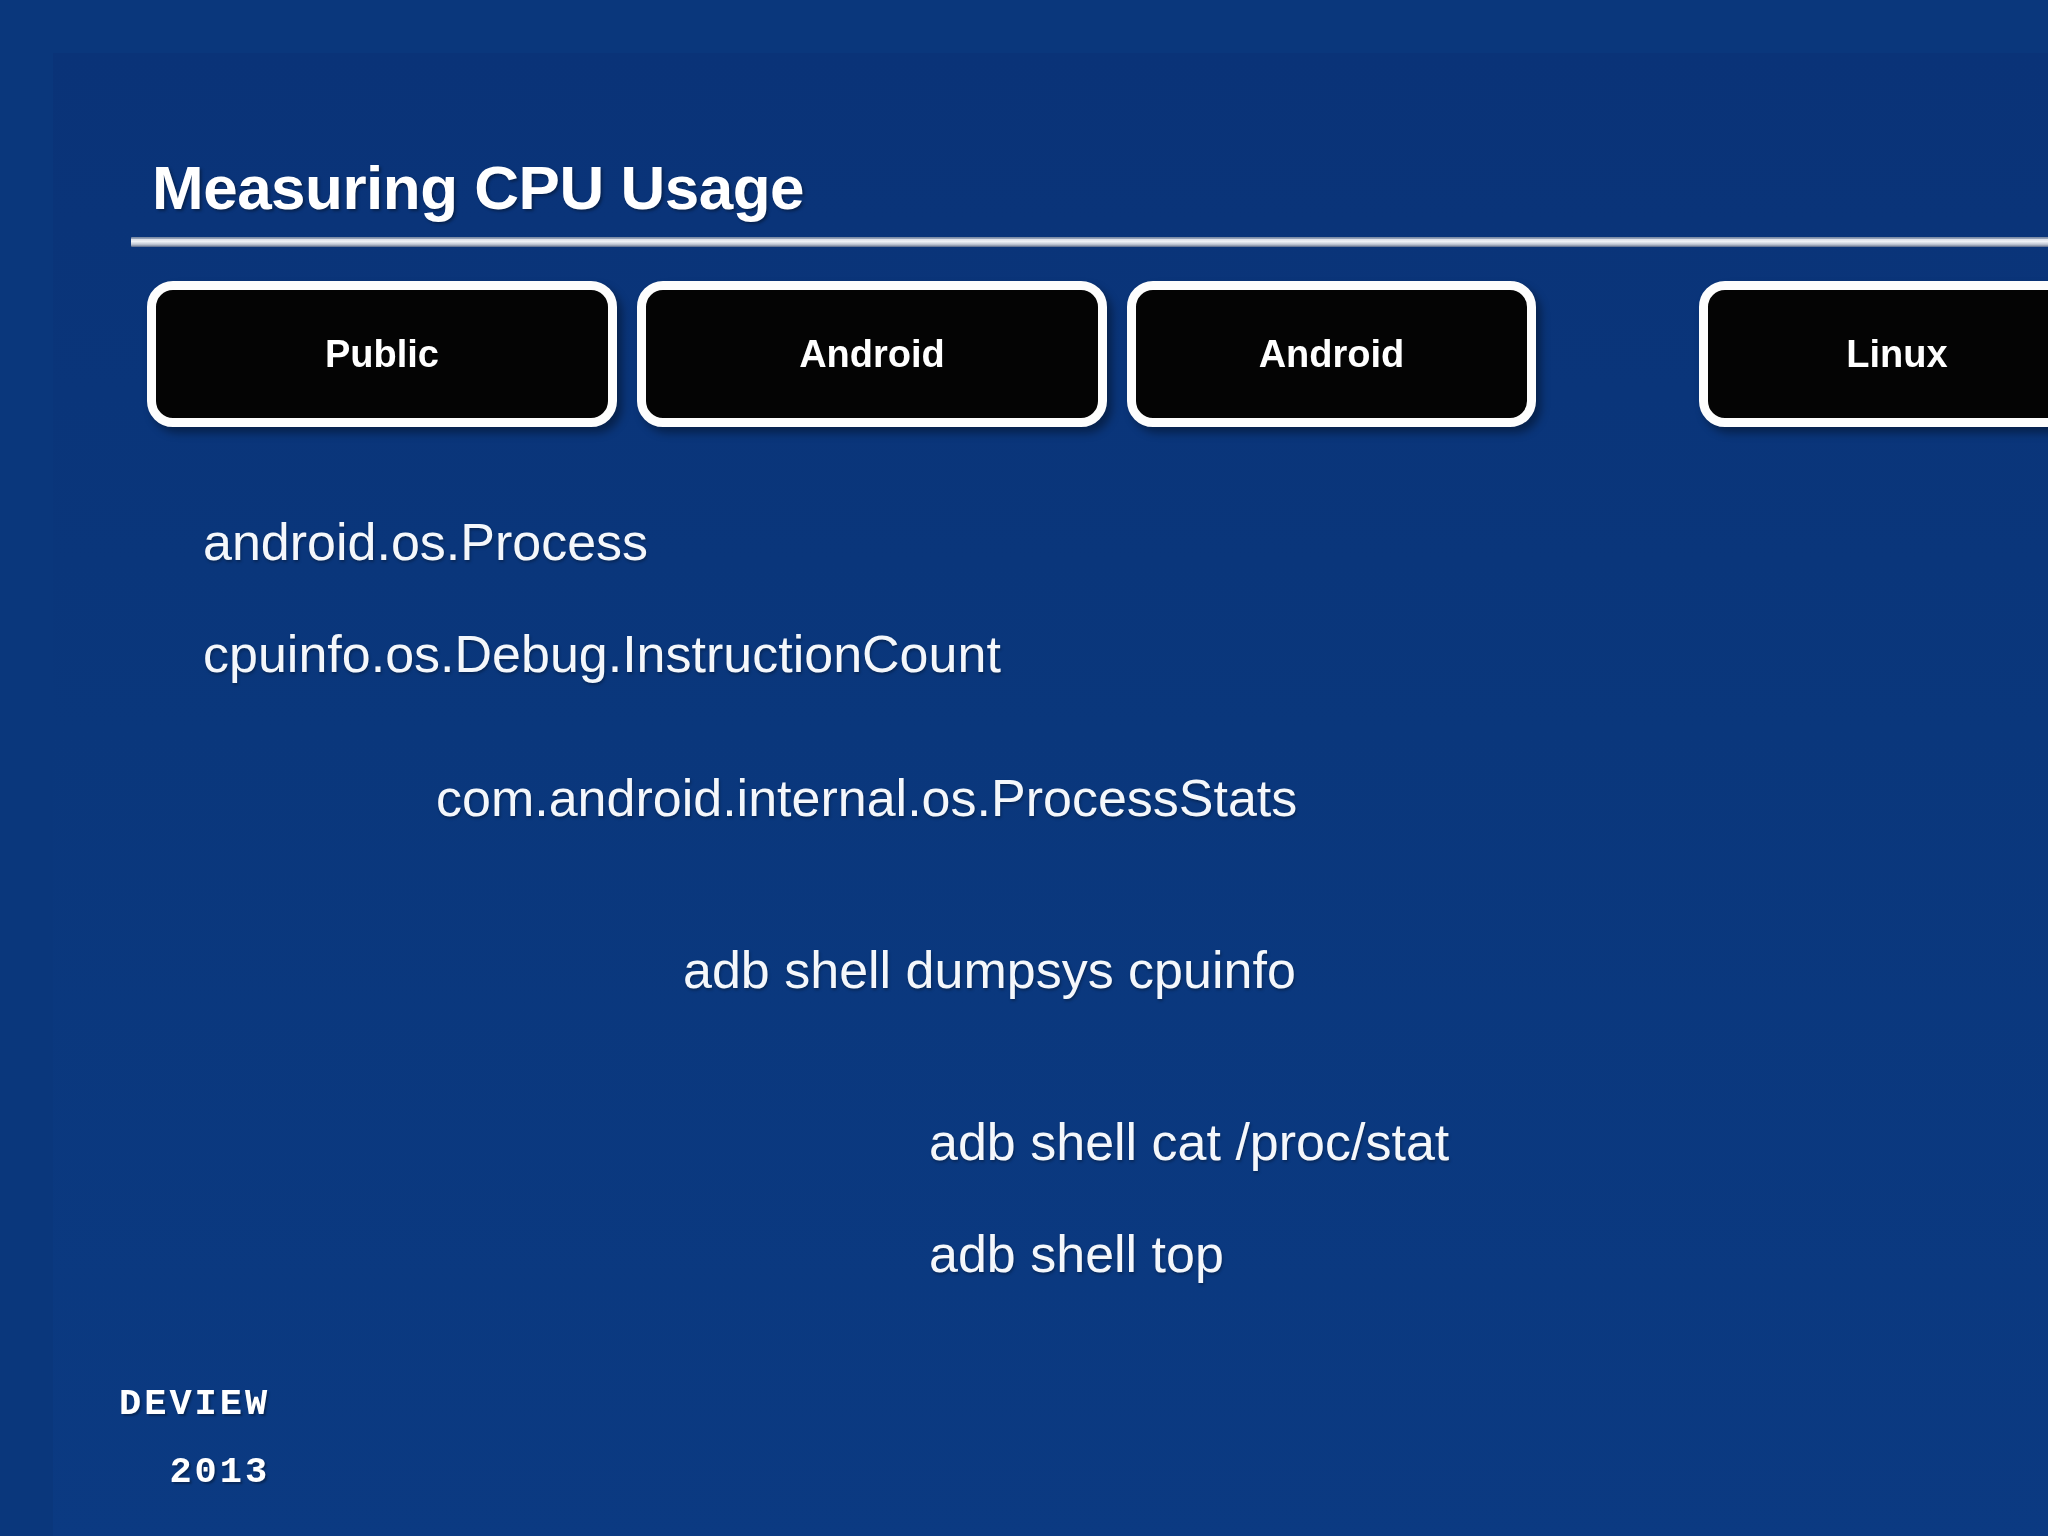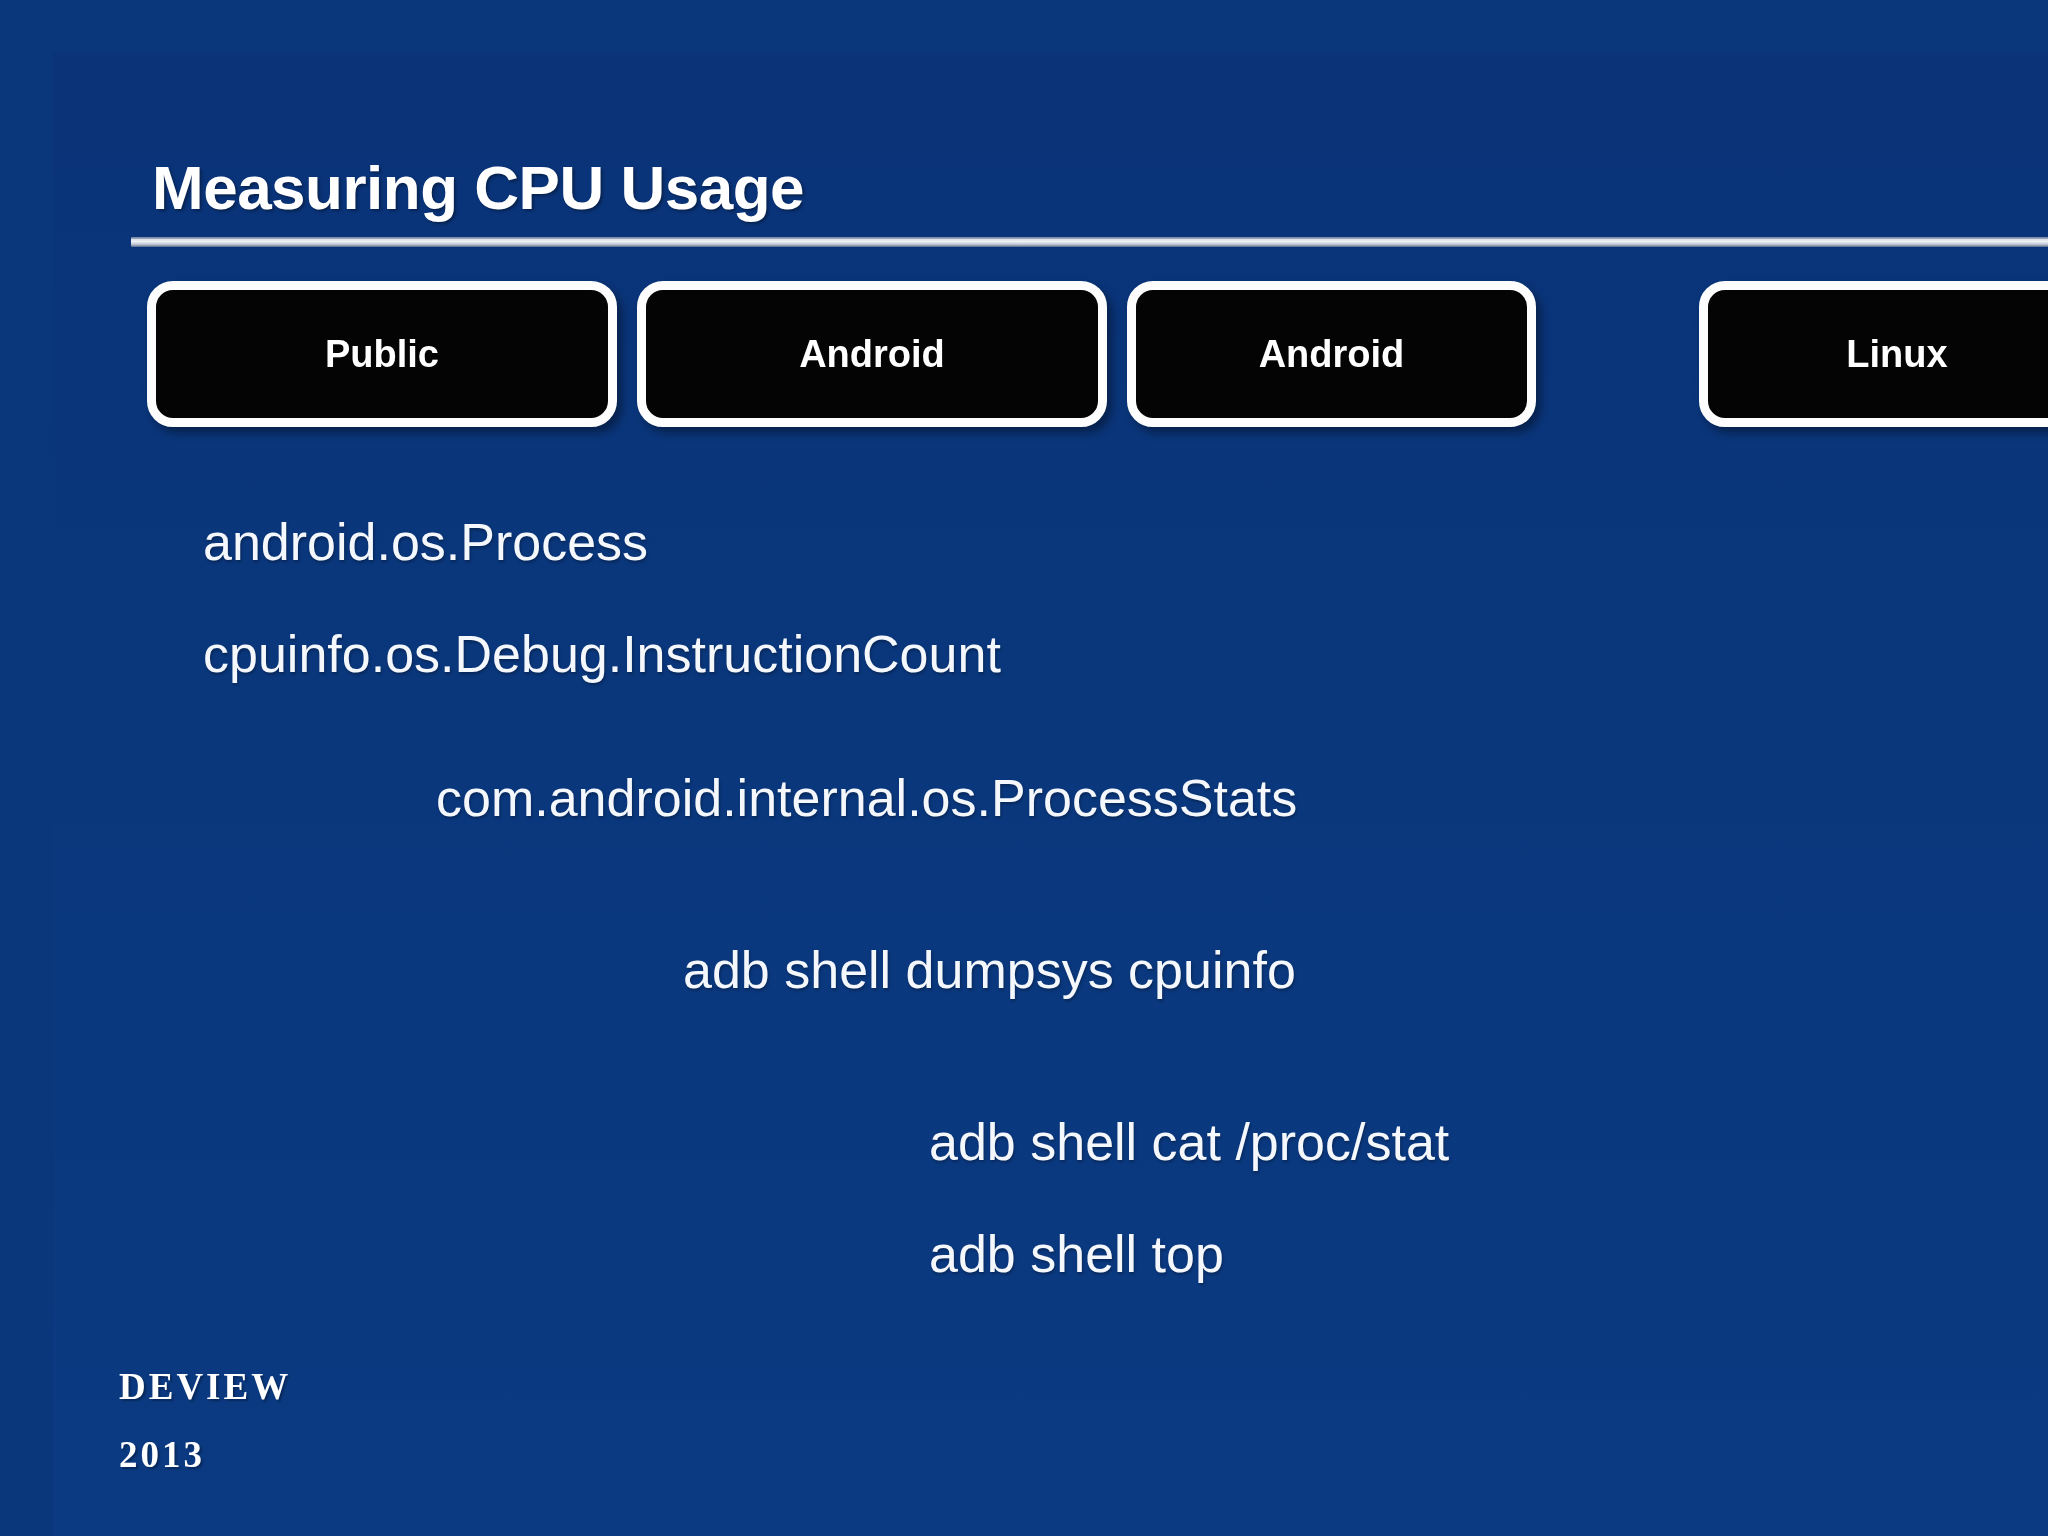--- a/index.html
+++ b/index.html
@@ -106,28 +106,29 @@
   .block-internal { left: 325px; top: 644px; }
   .block-android  { left: 572px; top: 816px; }
   .block-linux    { left: 818px; top: 988px; }
 
   .content-block .line { display: block; }
 
   
   .deview-logo {
     position: absolute;
     left: 24px;
-    bottom: 39px;
+    bottom: 22px;
     color: #ffffff;
-    font-family: Liberation Serif, serif;
+    font-family: Liberation Mono, monospace;
     font-weight: bold;
     font-size: 37px;
     line-height: 42px;
     letter-spacing: 3px;
     text-shadow: 2px 2px 2px rgba(0,0,0,0.30);
+    text-align: right;
   }
   .deview-logo .logo-line { display: block; }
 </style>
 </head>
 <body>
 
 <div class="slide">
 
   <div class="title">Measuring CPU Usage</div>
 

